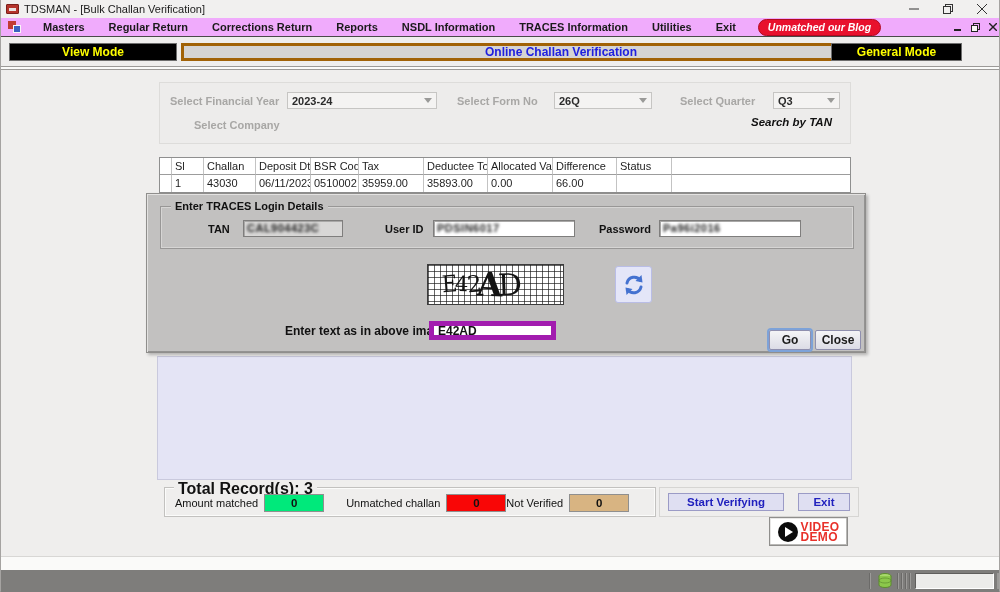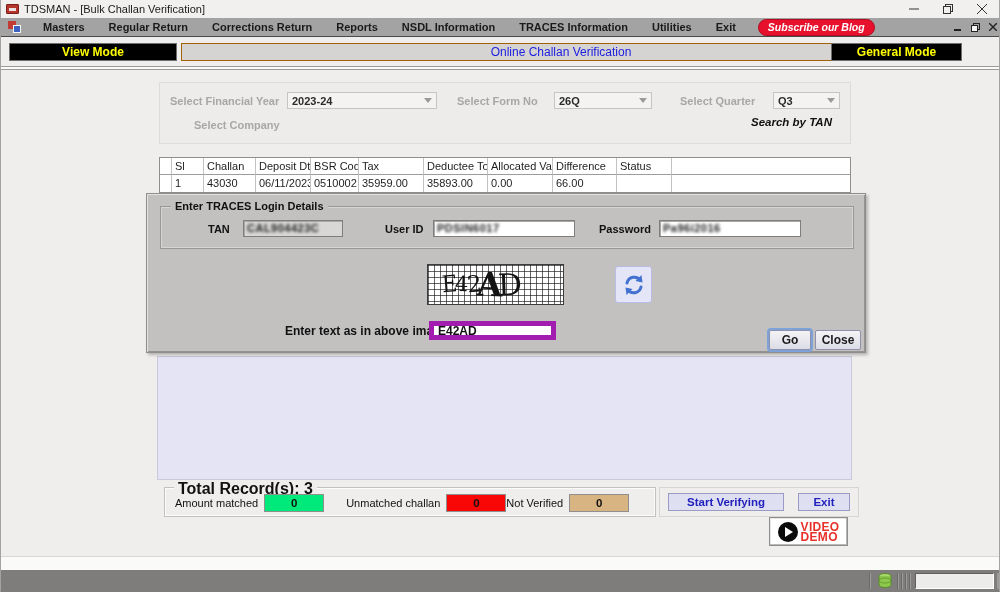--- a/index.html
+++ b/index.html
@@ -12,42 +12,42 @@
   .titlebar { position:absolute; left:0; top:0; width:100%; height:18px; background:#f1f0ef;
               display:flex; align-items:center; font-size:11px; color:#1a1a1a; }
   .app-icon { width:13px; height:10px; margin:0 5px 0 5px; background:#b5342c; border:1px solid #7c1f1a;
               border-radius:1px; position:relative; }
   .app-icon:after { content:""; position:absolute; left:2px; top:3px; right:2px; height:3px; background:#e9e2e0; }
   .win-controls { margin-left:auto; display:flex; height:100%; }
   .win-btn { width:34px; height:100%; display:flex; align-items:center; justify-content:center; color:#333; }
   .win-btn svg { display:block; }
 
   
-  .menubar { position:absolute; left:0; top:18px; width:100%; height:19px; background:#a3a3a3;
+  .menubar { position:absolute; left:0; top:18px; width:100%; height:19px; background:#f0abfc;
              display:flex; align-items:center; font-size:11px; font-weight:bold; color:#1a1a1a;
              border-bottom:1px solid #4a4a4a; }
   .menu-icon { width:13px; height:12px; position:relative; margin:0 10px 0 7px; }
   .menu-icon i { position:absolute; display:block; }
   .menu-icon .sq1 { left:0; top:0; width:8px; height:8px; background:#c23b34; }
   .menu-icon .sq2 { left:5px; top:4px; width:8px; height:8px; background:#3b62c2; border:1px solid #f7f6f5; }
   .menu-item { padding:2px 12px; cursor:default; }
   .blog-badge { margin-left:10px; background:#e8112d; color:#fff; font-style:italic; font-weight:bold;
                 font-size:10.5px; padding:1px 9px 2px 9px; border-radius:9px; border:1px solid #b00b20; }
   .mdi-controls { margin-left:auto; display:flex; align-items:center; gap:9px; padding-right:2px; color:#222; }
   .mdi-btn { display:flex; align-items:center; justify-content:center; }
 
   
   .modebar { position:absolute; left:0; top:43px; width:100%; height:18px; }
   .mode-black { position:absolute; top:0; height:18px; background:#000; color:#ffff00; font-weight:bold;
                 font-size:12px; display:flex; align-items:center; justify-content:center;
                 border:1px solid #6e6e6e; }
   .mode-left { left:8px; width:168px; }
   .mode-right { left:830px; width:131px; }
   .mode-center { position:absolute; left:180px; top:0; width:760px; height:18px; background:#d5d4d3;
-                 border:1px solid #a16207; color:#2020df; font-weight:normal; font-size:12px;
+                 border:3px solid #a16207; color:#2020df; font-weight:bold; font-size:12px;
                  display:flex; align-items:center; justify-content:center; }
   .rule-double { position:absolute; left:0; top:66px; width:100%; height:4px;
                  border-top:1px solid #9c9a98; border-bottom:1px solid #9c9a98; background:#fbfbfa; }
 
   
   .filter-panel { position:absolute; left:158px; top:82px; width:692px; height:62px;
                   background:#edecEB; border:1px solid #dddcda; font-size:11px; }
   .flabel { position:absolute; color:#a8a7a5; font-weight:bold; white-space:nowrap; }
   .dropdown { position:absolute; height:17px; background:#f4f3f2; border:1px solid #c6c5c3;
               display:flex; align-items:center; padding:0 4px; font-weight:bold; color:#2b2b2b; }
@@ -190,21 +190,21 @@
         <i class="sq2"></i>
       </span>
     <span class="menu-item">Masters</span>
     <span class="menu-item">Regular Return</span>
     <span class="menu-item">Corrections Return</span>
     <span class="menu-item">Reports</span>
     <span class="menu-item">NSDL Information</span>
     <span class="menu-item">TRACES Information</span>
     <span class="menu-item">Utilities</span>
     <span class="menu-item">Exit</span>
-    <span class="blog-badge">Subscribe our Blog</span>
+    <span class="blog-badge">Unmatched our Blog</span>
     <div class="mdi-controls">
       <span class="mdi-btn">
         <svg width="8" height="8">
             <line x1="0" y1="7" x2="7" y2="7" stroke="#222" stroke-width="2"></line>
           </svg>
       </span>
       <span class="mdi-btn">
         <svg width="9" height="9">
             <rect x="2.5" y="0.5" width="6" height="6" fill="none" stroke="#222"></rect>
             <rect x="0.5" y="2.5" width="6" height="6" fill="#f7f6f5" stroke="#222"></rect>

